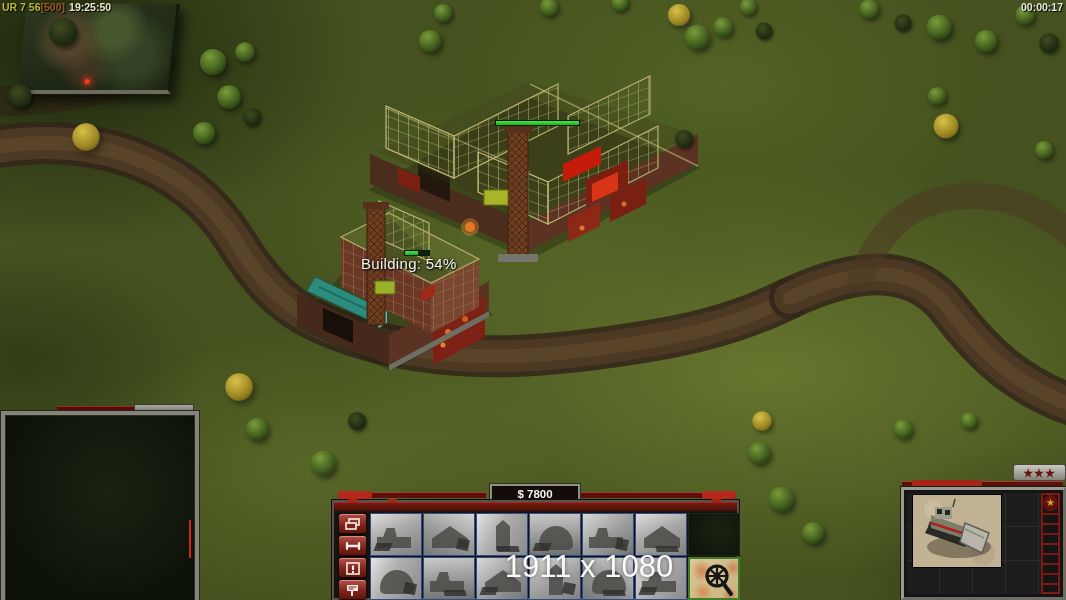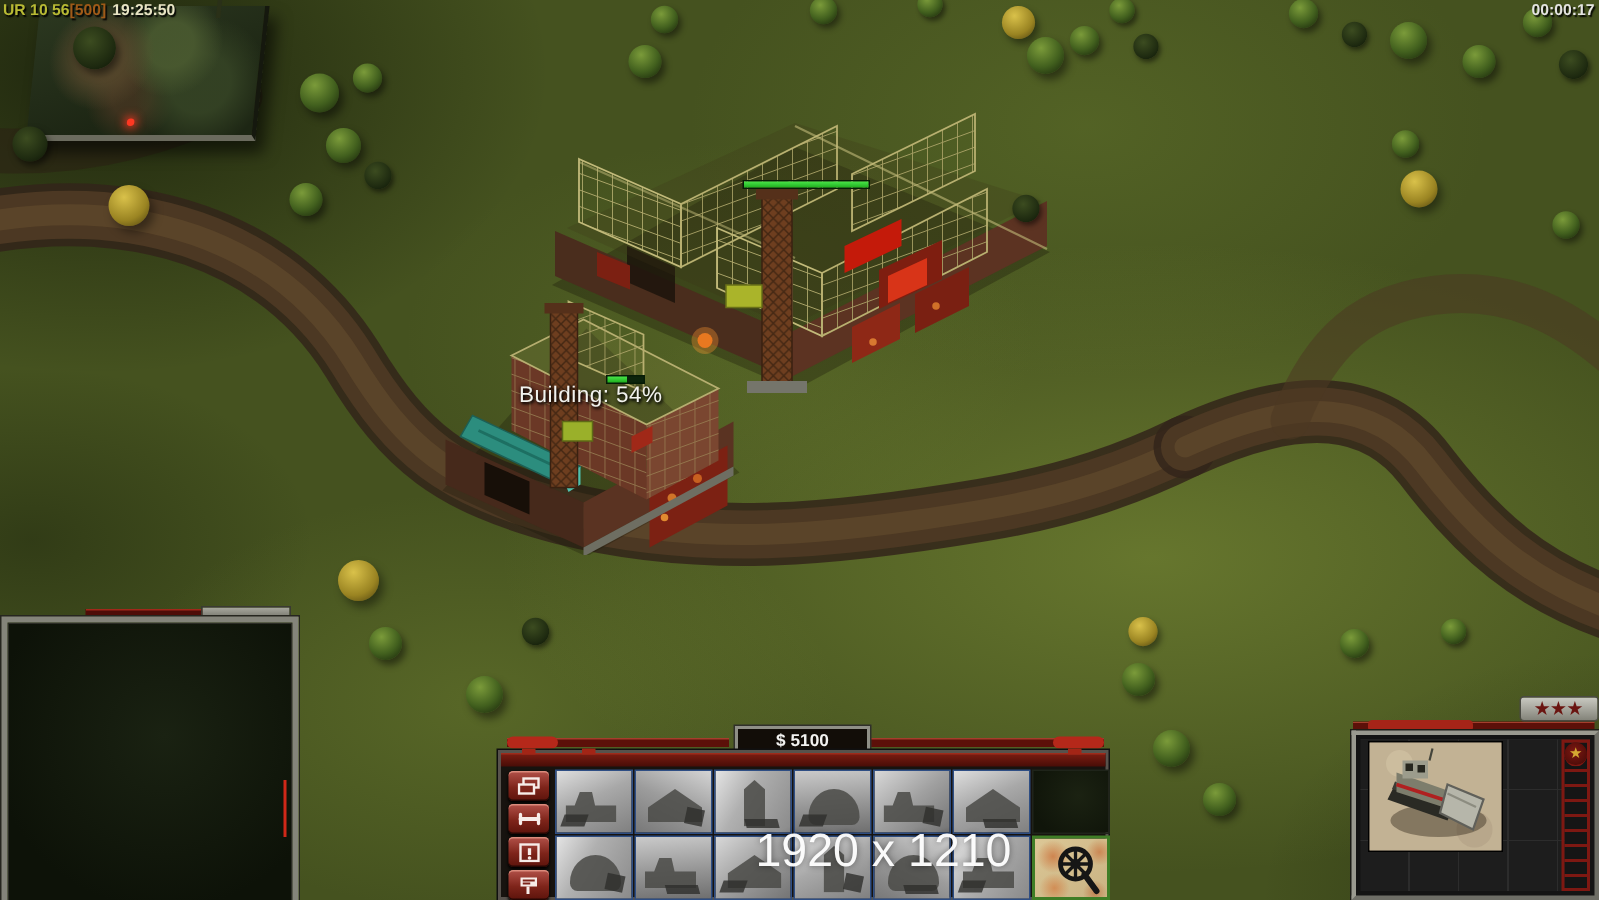--- a/index.html
+++ b/index.html
@@ -31,21 +31,21 @@
       radial-gradient(circle at 75% 60%, rgba(52,66,36,.95) 0 16%, transparent 36%),
       radial-gradient(circle at 45% 70%, rgba(66,52,32,.9) 0 13%, transparent 30%),
       linear-gradient(160deg,#2c3820,#1d2614 70%);
     transform:skewX(-6deg);border-bottom:4px solid #6b6b5e;border-right:3px solid #15180e;
     box-shadow:6px 8px 10px rgba(0,0,0,.55);}
   #command-center .light{position:absolute;left:66px;bottom:6px;width:5px;height:5px;border-radius:50%;
     background:#ff3822;box-shadow:0 0 6px 2px rgba(255,56,34,.7);}
   #command-center .mast{position:absolute;left:118px;top:-8px;width:3px;height:16px;background:#2a3018;}
   .healthbar{position:absolute;height:4px;background:#0c240c;border:1px solid #061c06;z-index:7;}
   .healthbar .fill{height:100%;background:linear-gradient(#49e549,#1faf1f);}
-  #building-label{left:346px;top:255px;z-index:8;color:#f2f2ee;font-size:15px;
+  #building-label{left:361px;top:255px;z-index:8;color:#f2f2ee;font-size:15px;
     text-shadow:1px 1px 2px #000,0 0 3px rgba(0,0,0,.8);letter-spacing:.3px;}
   
   #debug-text{left:2px;top:1px;z-index:20;font-size:10.5px;font-weight:bold;text-shadow:1px 1px 1px #000;}
   #debug-text .p1{color:#b8ba34;} #debug-text .p2{color:#a05a18;} #debug-text .p3{color:#e8e4c4;margin-left:4px;}
   #match-timer{right:3px;top:1px;z-index:20;color:#e4e4e0;font-size:10.5px;font-weight:bold;text-shadow:1px 1px 1px #000;}
   #resolution-overlay{left:464px;top:549px;width:250px;z-index:40;color:rgba(255,255,255,.96);
     font-size:31px;text-align:center;text-shadow:0 0 4px rgba(0,0,0,.45);}
   
   #mm-tab-red{left:57px;top:406px;width:78px;height:6px;z-index:10;background:#4e0d08;box-shadow:inset 0 1px 0 #a2281a;}
   #mm-tab-grey{left:134px;top:404px;width:58px;height:8px;z-index:10;background:linear-gradient(#a8a89e,#6e6e64);border:1px solid #3a3a32;}
@@ -255,33 +255,33 @@
       <div class="tree g" style="left: 323px; top: 463px; transform: translate(-50%, -50%) scale(0.95);"></div>
       <div class="tree d" style="left: 357px; top: 421px; transform: translate(-50%, -50%) scale(0.7);"></div>
       <div class="tree g" style="left: 759px; top: 453px; transform: translate(-50%, -50%) scale(0.85);"></div>
       <div class="tree g" style="left: 781px; top: 499px; transform: translate(-50%, -50%) scale(0.95);"></div>
       <div class="tree g" style="left: 813px; top: 533px; transform: translate(-50%, -50%) scale(0.85);"></div>
       <div class="tree y" style="left: 762px; top: 421px; transform: translate(-50%, -50%) scale(0.75);"></div>
       <div class="tree g" style="left: 903px; top: 429px; transform: translate(-50%, -50%) scale(0.75);"></div>
       <div class="tree g" style="left: 969px; top: 421px; transform: translate(-50%, -50%) scale(0.65);"></div>
     </div>
 
-  <div id="debug-text" class="abs"><span class="p1">UR 10 56</span><span class="p2">[500]</span><span class="p3">19:25:50</span></div>
+  <div id="debug-text" class="abs"><span class="p1">UR 7 56</span><span class="p2">[500]</span><span class="p3">19:25:50</span></div>
   <div id="match-timer" class="abs">00:00:17</div>
 
   <div id="mm-tab-red" class="abs"></div>
   <div id="mm-tab-grey" class="abs"></div>
   <div id="minimap" class="abs">
     <div class="camline"></div>
   </div>
 
   <div id="stripe-l" class="redstripe"></div>
   <div id="stripe-r" class="redstripe"></div>
   <div id="stripe-rp" class="redstripe"></div>
-  <div id="money-box" class="abs">$ 5100</div>
+  <div id="money-box" class="abs">$ 7800</div>
 
   <div id="command-bar" class="abs">
     <div id="cb-topband">
       <div class="nub" style="left:14px;"></div>
       <div class="nub" style="left:54px;"></div>
       <div class="nub" style="right:16px;"></div>
     </div>
     <div id="side-buttons">
       <div class="sbtn">
         <svg width="15" height="12" viewBox="0 0 15 12">
@@ -388,15 +388,15 @@
         <polygon points="52,28 76,38 69,58 47,47" fill="#b6b6aa" stroke="#60605a" stroke-width="1.5"></polygon>
         <line x1="52" y1="34" x2="71" y2="43" stroke="#8c8c80" stroke-width="1.5"></line>
         <line x1="40" y1="12" x2="42" y2="4" stroke="#44443a" stroke-width="1.5"></line>
       </svg>
     </div>
     <div id="xp-ladder">
       <div id="xp-emblem">★</div>
     </div>
   </div>
 
-  <div id="resolution-overlay" class="abs">1920 x 1210</div>
+  <div id="resolution-overlay" class="abs">1911 x 1080</div>
 
 </div>
 
 </body></html>

